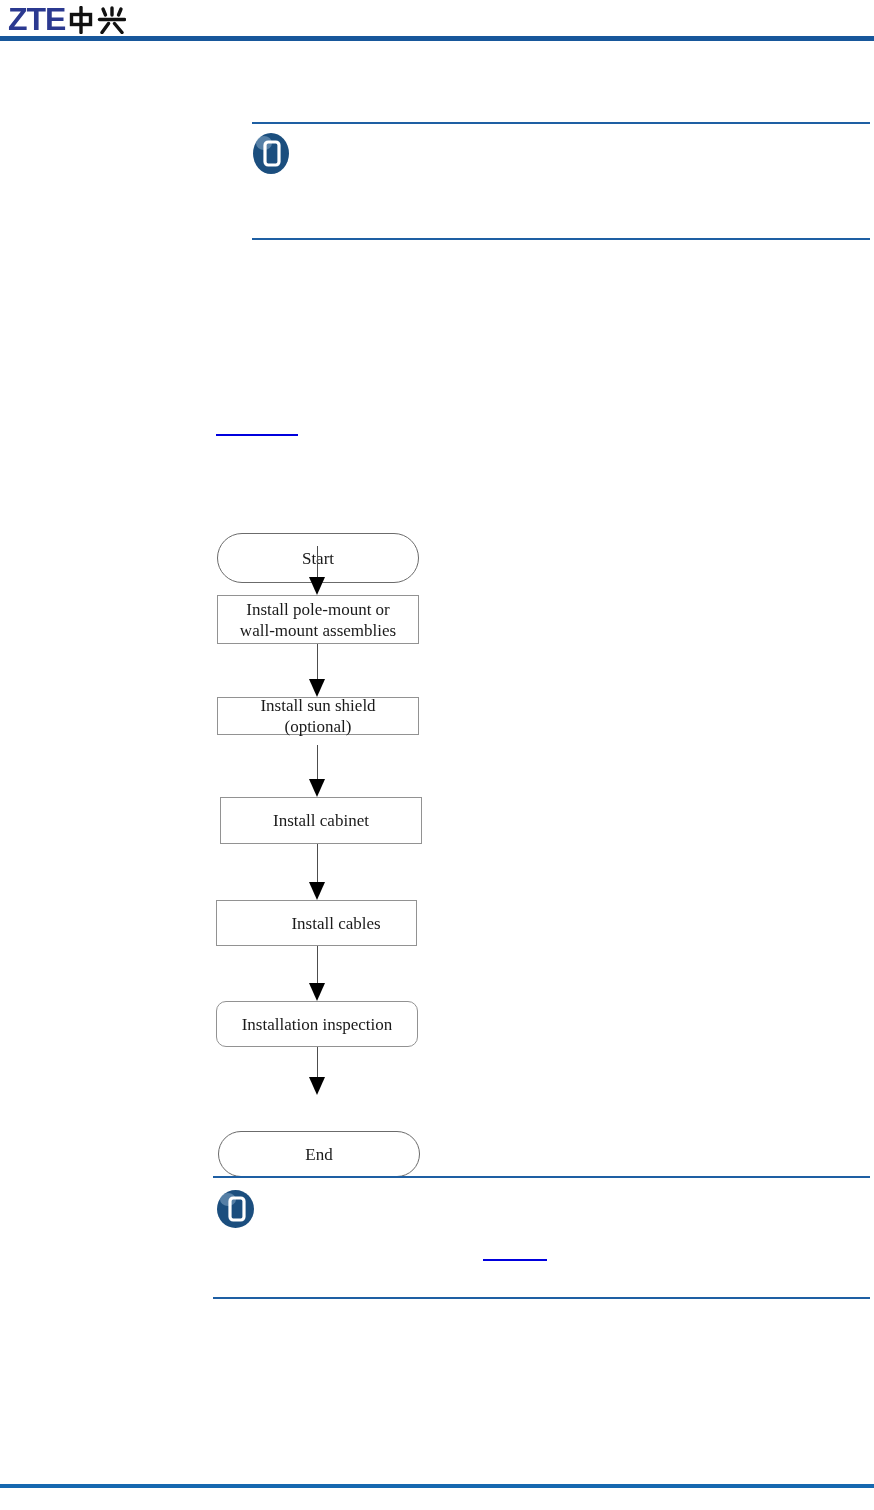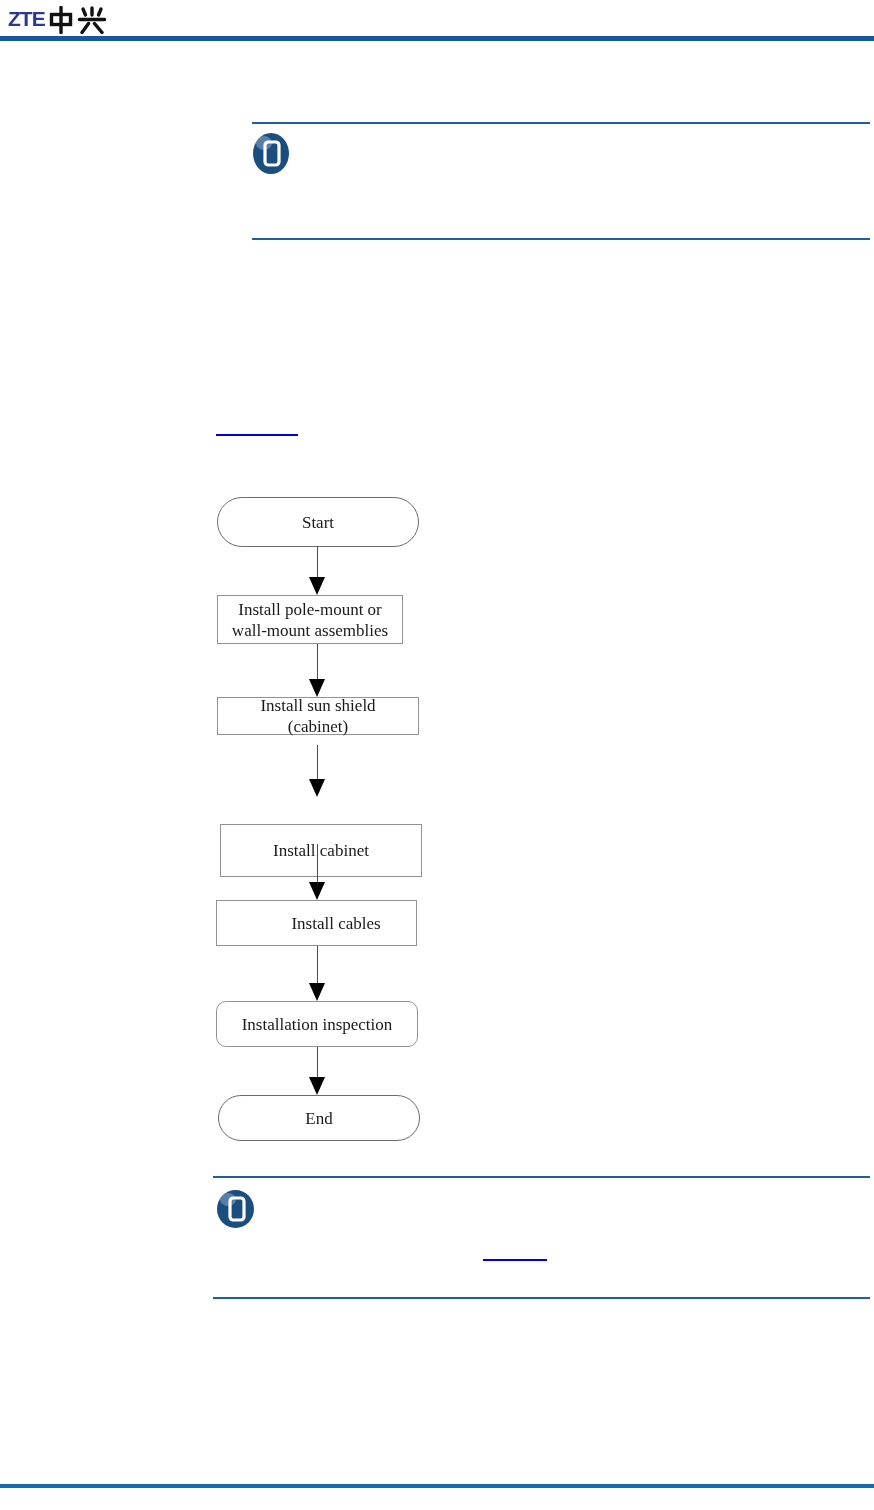--- a/index.html
+++ b/index.html
@@ -9,21 +9,21 @@
     position: relative;
     font-family: "Liberation Serif", "DejaVu Serif", serif;
     overflow: hidden;
   }
   .abs { position: absolute; }
 
   
   .logo-wrap { left: 8px; top: 4px; height: 32px; display: flex; align-items: flex-start; }
   .logo-zte {
     font-family: "Liberation Sans", "DejaVu Sans", sans-serif;
-    font-weight: bold; font-size: 21px; line-height: 30px;
+    font-weight: bold; font-size: 32px; line-height: 30px;
     letter-spacing: -1px; color: #2b3990;
   }
   .logo-cn { margin-left: 3px; margin-top: 2px; }
   .header-rule { left: 0; top: 36px; width: 874px; height: 5px; background: #17579b; }
 
   
   .note {
     border-top: 2px solid #1e5fa3;
     border-bottom: 2px solid #1e5fa3;
     background: #ffffff;
@@ -39,21 +39,21 @@
   .link-1 { left: 216px; top: 424px; width: 82px; }
   .link-2 { left: 483px; top: 1249px; width: 64px; }
 
   
   .fc-node {
     display: flex; flex-direction: column; justify-content: center; align-items: center;
     text-align: center; background: #ffffff;
     font-size: 17px; line-height: 21px; color: #1a1a1a;
   }
   .fc-rect { border: 1px solid #929292; }
-  .fc-stadium { border: 1px solid #6b6b6b; border-radius: 26px; }
+  .fc-stadium { border: 1px solid #6b6b6b; border-radius: 26px; margin-top: 36px; }
   .fc-line-txt { white-space: nowrap; }
   .fc-edge-line { width: 1px; background: #4d4d4d; }
   .fc-arrowhead {
     width: 0; height: 0;
     border-left: 8px solid transparent;
     border-right: 8px solid transparent;
     border-top: 18px solid #000000;
   }
 
   
@@ -102,37 +102,37 @@
 
 <section>
 
   <div class="abs fc-node fc-stadium" style="left:217px; top:497px; width:202px; height:50px;">
     <div class="fc-line-txt">Start</div>
   </div>
 
   <div class="abs fc-edge-line" style="left:317px; top:546px; height:31px;"></div>
   <div class="abs fc-arrowhead" style="left:309px; top:577px;"></div>
 
-  <div class="abs fc-node fc-rect" style="left:217px; top:595px; width:186px; height:49px;">
+  <div class="abs fc-node fc-rect" style="left:217px; top:595px; width:202px; height:49px;">
     <div class="fc-line-txt">Install pole-mount or</div>
     <div class="fc-line-txt">wall-mount assemblies</div>
   </div>
 
   <div class="abs fc-edge-line" style="left:317px; top:644px; height:35px;"></div>
   <div class="abs fc-arrowhead" style="left:309px; top:679px;"></div>
 
   <div class="abs fc-node fc-rect" style="left:217px; top:697px; width:202px; height:38px;">
     <div class="fc-line-txt">Install sun shield</div>
-    <div class="fc-line-txt">(cabinet)</div>
+    <div class="fc-line-txt">(optional)</div>
   </div>
 
   <div class="abs fc-edge-line" style="left:317px; top:745px; height:34px;"></div>
   <div class="abs fc-arrowhead" style="left:309px; top:779px;"></div>
 
-  <div class="abs fc-node fc-rect" style="left:220px; top:824px; width:202px; height:53px;">
+  <div class="abs fc-node fc-rect" style="left:220px; top:797px; width:202px; height:47px;">
     <div class="fc-line-txt">Install cabinet</div>
   </div>
 
   <div class="abs fc-edge-line" style="left:317px; top:844px; height:38px;"></div>
   <div class="abs fc-arrowhead" style="left:309px; top:882px;"></div>
 
   <div class="abs fc-node fc-rect" style="left:216px; top:900px; width:201px; height:46px;padding-left:39px;">
     <div class="fc-line-txt">Install cables</div>
   </div>
 

